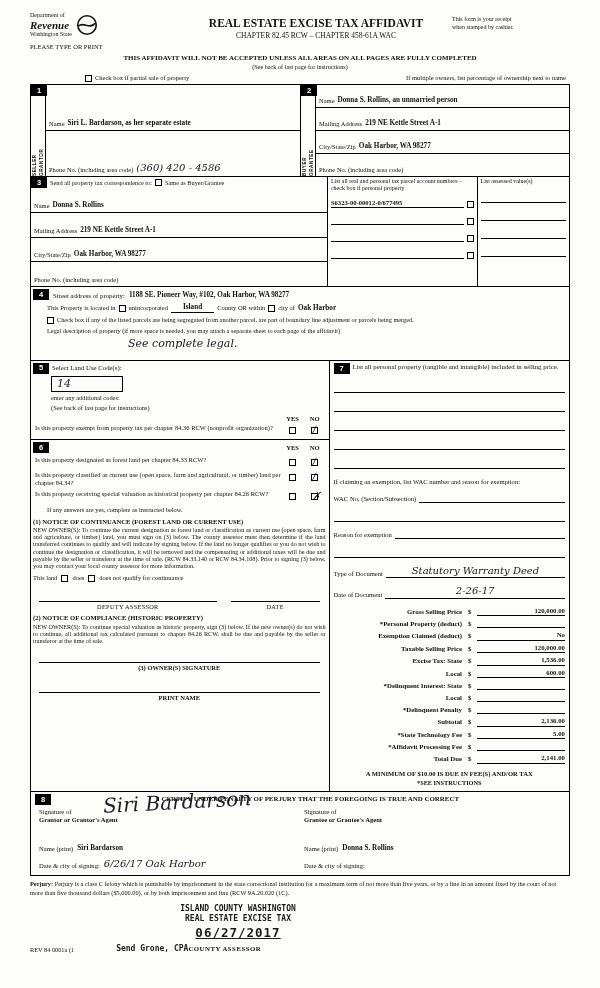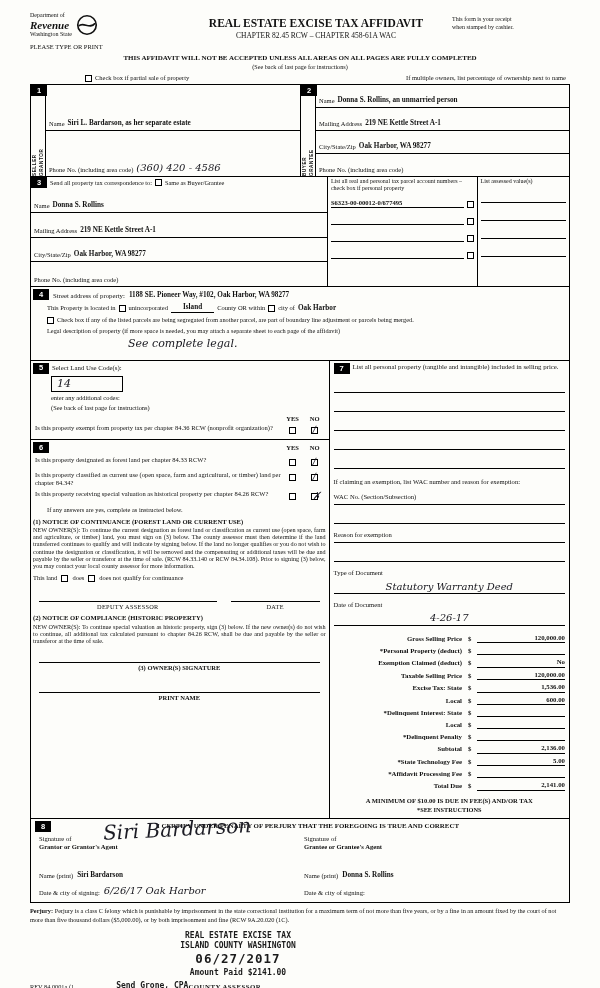--- a/index.html
+++ b/index.html
@@ -106,21 +106,21 @@
   .dep-col.date { flex:1; }
   .sigline { border-bottom:1px solid #000; height:10px; }
   .dep-label { font-size:6.3px; text-align:center; margin-top:1px; letter-spacing:.3px; }
   .own-sig { margin:8px 6px 0; }
   .own-label { font-size:6.5px; font-weight:bold; text-align:center; margin-top:1px; }
   .own-sig .sigline.second { margin-top:9px; height:12px; }
 
   .s7head { display:flex; gap:3px; font-size:6.8px; line-height:1.2; }
   .s7blank { margin-top:9px; height:10px; border-bottom:1px solid #000; }
   .exintro { margin-top:9px; font-size:6.6px; }
-  .inlrow { display:flex; gap:3px; margin-top:7px; font-size:6.6px;flex-direction:column; }
+  .inlrow { display:flex; align-items:flex-end; gap:3px; margin-top:7px; font-size:6.6px; }
   .inlrow .lab { white-space:nowrap; }
   .docval { flex:1; border-bottom:1px solid #000; text-align:center; }
   .docval .hand { font-size:10px; }
   .fees { margin-top:5px; }
   .fee-row { display:flex; align-items:flex-end; margin-top:3px; }
   .fee-label { flex:1; text-align:right; font-size:6.8px; font-weight:bold; padding-right:6px; }
   .fee-dollar { width:9px; font-size:6.8px; font-weight:bold; }
   .fee-value { width:88px; text-align:right; border-bottom:1px solid #000; font-size:6.8px; font-weight:bold; min-height:9px; }
   .fee-row.total .fee-value { border-bottom:1.8px solid #000; }
   .minnote { text-align:center; font-weight:bold; font-size:6.6px; margin-top:6px; }
@@ -139,21 +139,21 @@
   .s8val { flex:1; border-bottom:none; }
   .bigsig { position:absolute; left:72px; top:-2px; font-family:"DejaVu Serif",serif;
             font-style:italic; font-size:20px; transform:rotate(-3deg); color:#1c1c24; white-space:nowrap; }
   .handdate { font-size:10px; }
 
   
   .perjury { margin-top:4px; font-size:6.3px; line-height:1.3; text-align:left; }
   .stamp { margin:7px 0 0 88px; width:240px; text-align:center;
            font-family:"DejaVu Sans Mono",monospace; font-weight:bold; font-size:8px;
            line-height:1.3; color:#1b1b1b; }
-  .stamp-date { font-size:12.5px; letter-spacing:1px; }
+  .stamp-date { font-size:12.5px; letter-spacing:1px;text-decoration:underline; }
   .footrow { display:flex; align-items:flex-end; margin-top:3px; }
   .rev { font-size:6.3px; }
   .cashier { font-family:"DejaVu Sans Mono",monospace; font-weight:bold; font-size:8px; margin-left:42px; color:#1b1b1b; }
   .treas { flex:1; text-align:center; font-weight:bold; font-size:7px; }
   .assessor { font-weight:bold; font-size:6.8px; letter-spacing:.5px; margin-right:2px; }
 </style>
 </head>
 <body>
 
 <div class="page">
@@ -419,21 +419,21 @@
           <span class="lab">Reason for exemption</span>
           <span class="bl"></span>
         </div>
         <div class="s7blank"></div>
         <div class="inlrow">
           <span class="lab">Type of Document</span>
           <span class="docval"><span class="hand">Statutory Warranty Deed</span></span>
         </div>
         <div class="inlrow">
           <span class="lab">Date of Document</span>
-          <span class="docval"><span class="hand">4-26-17</span></span>
+          <span class="docval"><span class="hand">2-26-17</span></span>
         </div>
 
         <div class="fees">
           <div class="fee-row">
             <span class="fee-label">Gross Selling Price</span>
             <span class="fee-dollar">$</span>
             <span class="fee-value">120,000.00</span>
           </div>
           <div class="fee-row">
             <span class="fee-label">*Personal Property (deduct)</span>
@@ -543,24 +543,23 @@
   </div>
 
   
   <p class="perjury">
     <strong>Perjury:</strong>
     <span>Perjury is a class C felony which is punishable by imprisonment in the state correctional institution for a maximum term of not more than five years, or by a fine in an amount fixed by the court of not more than five thousand dollars ($5,000.00), or by both imprisonment and fine (RCW 9A.20.020 (1C).</span>
   </p>
 
   
   <div class="stamp">
+    <div>ISLAND COUNTY WASHINGTON</div>
     <div>REAL ESTATE EXCISE TAX</div>
-    <div>ISLAND COUNTY WASHINGTON</div>
     <div class="stamp-date">06/27/2017</div>
-    <div>Amount Paid $2141.00</div>
   </div>
 
   <div class="footrow">
     <span class="rev">REV 84 0001a (1</span>
     <span class="cashier">Send Grone, CPA</span>
     <span class="assessor">COUNTY ASSESSOR</span>
   </div>
 
 </div>
 

